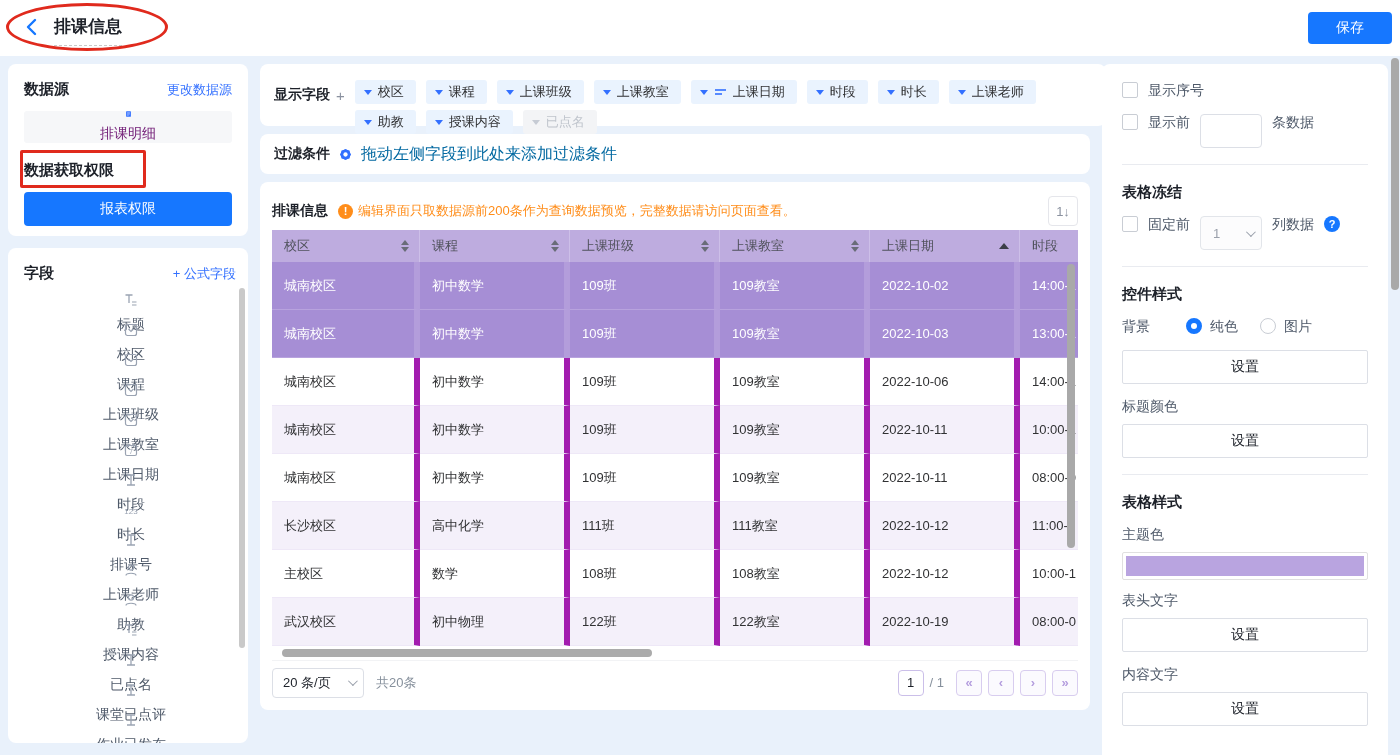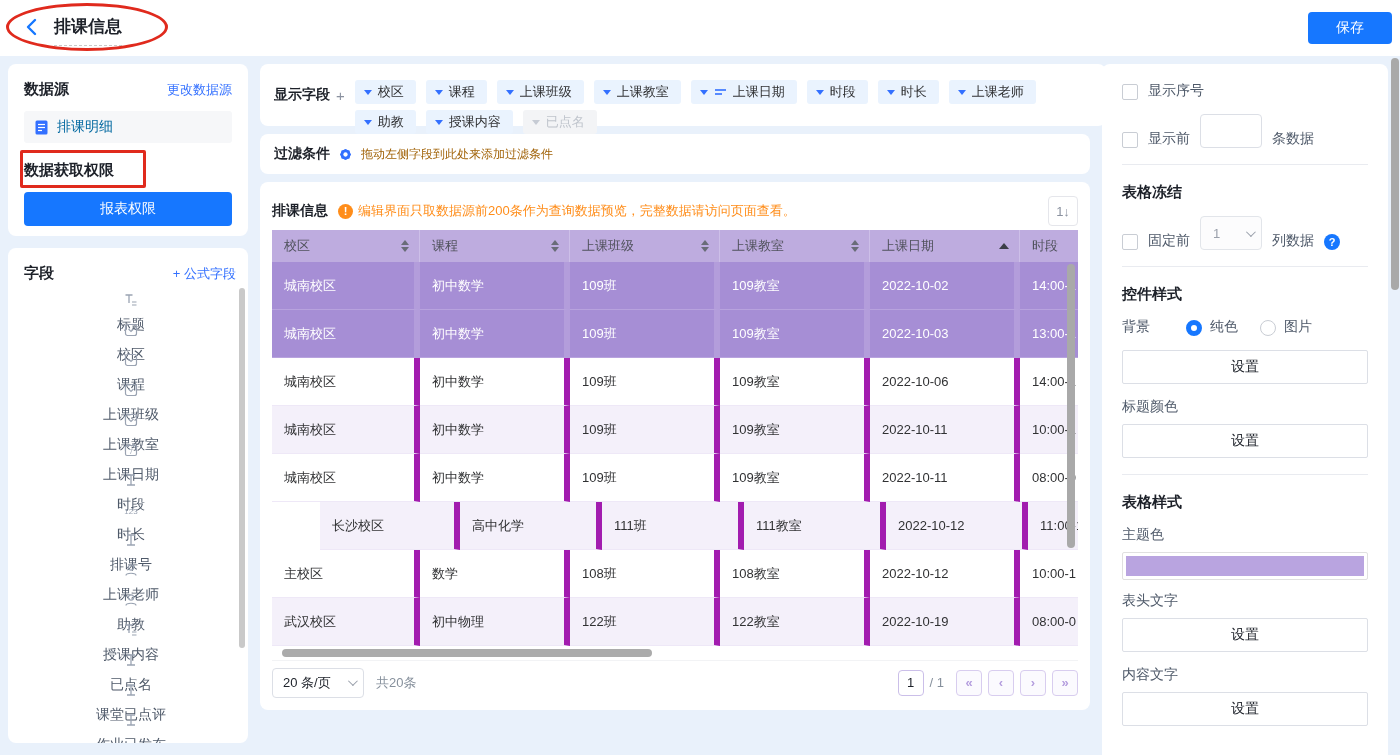--- a/index.html
+++ b/index.html
@@ -19,21 +19,21 @@
     border:3px solid #e02a1d; border-radius:50%; z-index:9; pointer-events:none; }
   .save-btn { position:absolute; right:8px; top:12px; width:84px; height:32px; background:#1677ff;
     color:#fff; border:none; border-radius:4px; font-size:14px; cursor:pointer;text-align:center; }
 
   
   .ds-card { left:8px; top:64px; width:240px; height:172px; padding:16px; }
   .card-head { display:flex; justify-content:space-between; align-items:center; }
   .sec-title { font-size:15px; font-weight:bold; color:#1d2129; }
   .blue-link { font-size:13px; color:#3370ff; cursor:pointer; text-decoration:none; }
   .ds-item { margin-top:12px; height:32px; background:#f6f7f9; border-radius:3px; display:flex;
-    align-items:center; padding:0 10px; gap:8px; font-size:14px; color:#0369a1; cursor:pointer; }
+    align-items:center; padding:0 10px; gap:8px; font-size:14px; color:#701a75; cursor:pointer;flex-direction:column; }
   .annot-rect { position:absolute; left:12px; top:86px; width:126px; height:38px;
     border:3px solid #e02a1d; border-radius:2px; z-index:9; pointer-events:none; }
   .perm-title { margin-top:18px; font-size:15px; font-weight:bold; }
   .perm-btn { margin-top:12px; width:100%; height:34px; background:#1677ff; color:#fff; border:none;
     border-radius:4px; font-size:14px; cursor:pointer; }
 
   .fields-card { left:8px; top:248px; width:240px; height:495px; padding:16px 12px 10px 16px; overflow:hidden; }
   .field-list { margin-top:10px; }
   .field-item { height:30px; display:flex; align-items:center; gap:9px; font-size:14px; color:#4e5969;
     cursor:grab; padding-left:2px;flex-direction:column; }
@@ -49,21 +49,21 @@
   .chip { height:24px; background:#eaf3fe; border-radius:3px; display:flex; align-items:center; gap:6px;
     padding:0 12px 0 9px; font-size:13px; color:#303133; cursor:pointer; }
   .chip .caret { width:0; height:0; border-left:4px solid transparent; border-right:4px solid transparent;
     border-top:5px solid #3370ff; }
   .chip.disabled { background:#f3f4f6; color:#bfc4cc; }
   .chip.disabled .caret { border-top-color:#c6cbd4; }
 
   .filter-card { left:260px; top:134px; width:830px; height:40px; padding:0 14px; display:flex;
     align-items:center; gap:8px; }
   .filter-label { font-size:14px; font-weight:bold; color:#1d2129; }
-  .filter-ph { font-size:12px; color:#a16207; }
+  .filter-ph { font-size:16px; color:#0369a1; }
 
   .table-card { left:260px; top:182px; width:830px; height:528px; padding:10px 12px; }
   .tbl-head-row { display:flex; align-items:center; height:38px; gap:10px; }
   .tbl-title { font-size:14px; font-weight:bold; }
   .notice { display:flex; align-items:center; gap:5px; color:#ff8d1a; font-size:13px; flex:1; }
   .notice-ic { width:15px; height:15px; border-radius:50%; background:#ff8d1a; color:#fff; font-size:11px;
     font-weight:bold; display:flex; align-items:center; justify-content:center; flex:0 0 auto; }
   .sort-tool { width:30px; height:30px; border:1px solid #e5e6eb; border-radius:4px; color:#8a919f;
     font-size:13px; display:flex; align-items:center; justify-content:center; cursor:pointer; background:#fff; }
 
@@ -99,21 +99,21 @@
   .page-input { width:26px; height:26px; border:1px solid #cbbfe9; border-radius:4px; display:flex;
     align-items:center; justify-content:center; font-size:13px; color:#1d2129; background:#fff; }
   .pg-of { color:#86909c; font-size:13px; margin-right:6px; }
   .nav-btn { width:26px; height:26px; border:1px solid #d8cdef; border-radius:4px; background:#fbfafe;
     color:#b49dde; font-size:13px; display:flex; align-items:center; justify-content:center; cursor:pointer;
     font-weight:bold; }
 
   
   .right-card { left:1102px; top:64px; width:286px; height:700px; padding:18px 20px; }
   .r-title { font-size:15px; font-weight:bold; margin-bottom:14px; }
-  .r-row { display:flex; align-items:flex-end; gap:10px; margin-bottom:14px; font-size:14px; color:#4e5969; }
+  .r-row { display:flex; align-items:flex-start; gap:10px; margin-bottom:14px; font-size:14px; color:#4e5969; }
   .cbx { width:16px; height:16px; border:1px solid #c9cdd4; border-radius:2px; background:#fff; flex:0 0 auto; cursor:pointer; }
   .mini-input { width:62px; height:34px; border:1px solid #dcdfe6; border-radius:4px; background:#fff; }
   .mini-select { width:62px; height:34px; border:1px solid #e2e5ea; border-radius:4px; background:#fcfcfd;
     display:flex; align-items:center; justify-content:space-between; padding:0 8px 0 12px; color:#9aa0ab;
     font-size:13px; cursor:pointer; }
   .divider { height:1px; background:#e9ebf0; margin:16px 0 18px; }
   .radio { width:16px; height:16px; border-radius:50%; border:1px solid #c9cdd4; background:#fff; flex:0 0 auto; cursor:pointer; }
   .radio.sel { border:5px solid #1677ff; }
   .q-ic { width:16px; height:16px; border-radius:50%; background:#1677ff; color:#fff; font-size:11px;
     font-weight:bold; display:flex; align-items:center; justify-content:center; cursor:pointer; }
@@ -461,21 +461,21 @@
         </div>
         <div class="g-row row-white">
           <div class="td" style="width: 148px;">城南校区</div>
           <div class="td" style="width: 150px;">初中数学</div>
           <div class="td" style="width: 150px;">109班</div>
           <div class="td" style="width: 150px;">109教室</div>
           <div class="td" style="width: 150px;">2022-10-11</div>
           <div class="td" style="width: 150px;">08:00-0</div>
         </div>
         <div class="g-row row-alt">
-          <div class="td" style="width: 148px; margin-left: 48px;">长沙校区</div>
+          <div class="td" style="width: 148px;">长沙校区</div>
           <div class="td" style="width: 150px;">高中化学</div>
           <div class="td" style="width: 150px;">111班</div>
           <div class="td" style="width: 150px;">111教室</div>
           <div class="td" style="width: 150px;">2022-10-12</div>
           <div class="td" style="width: 150px;">11:00-1</div>
         </div>
         <div class="g-row row-white">
           <div class="td" style="width: 148px;">主校区</div>
           <div class="td" style="width: 150px;">数学</div>
           <div class="td" style="width: 150px;">108班</div>

